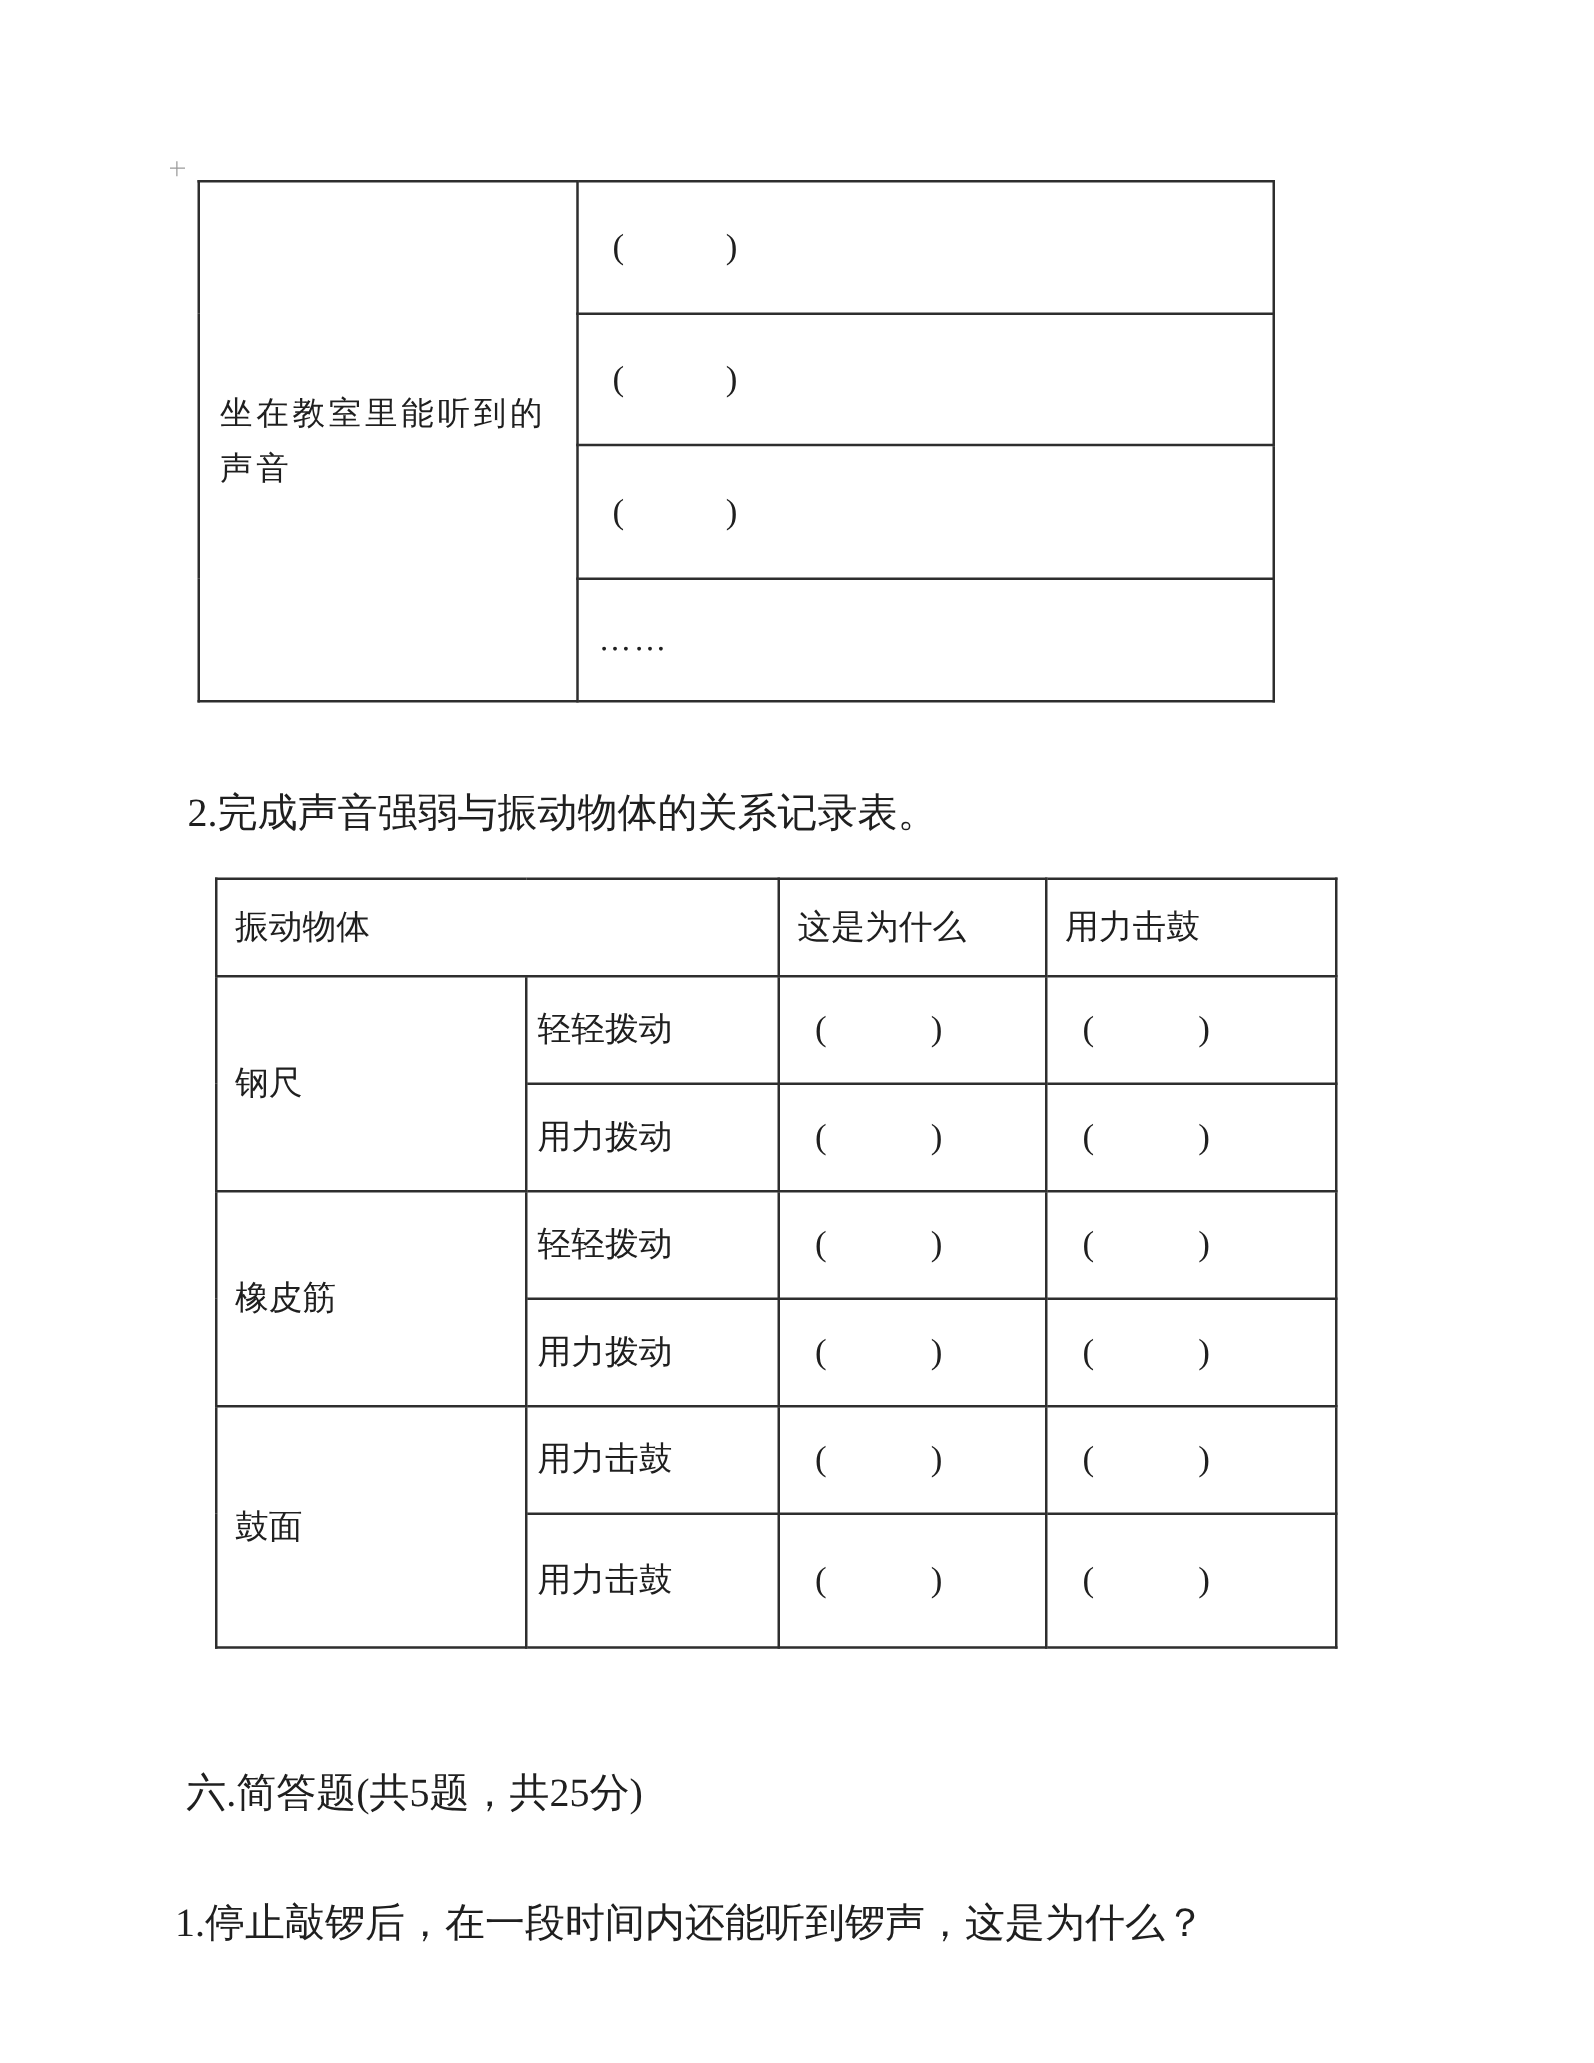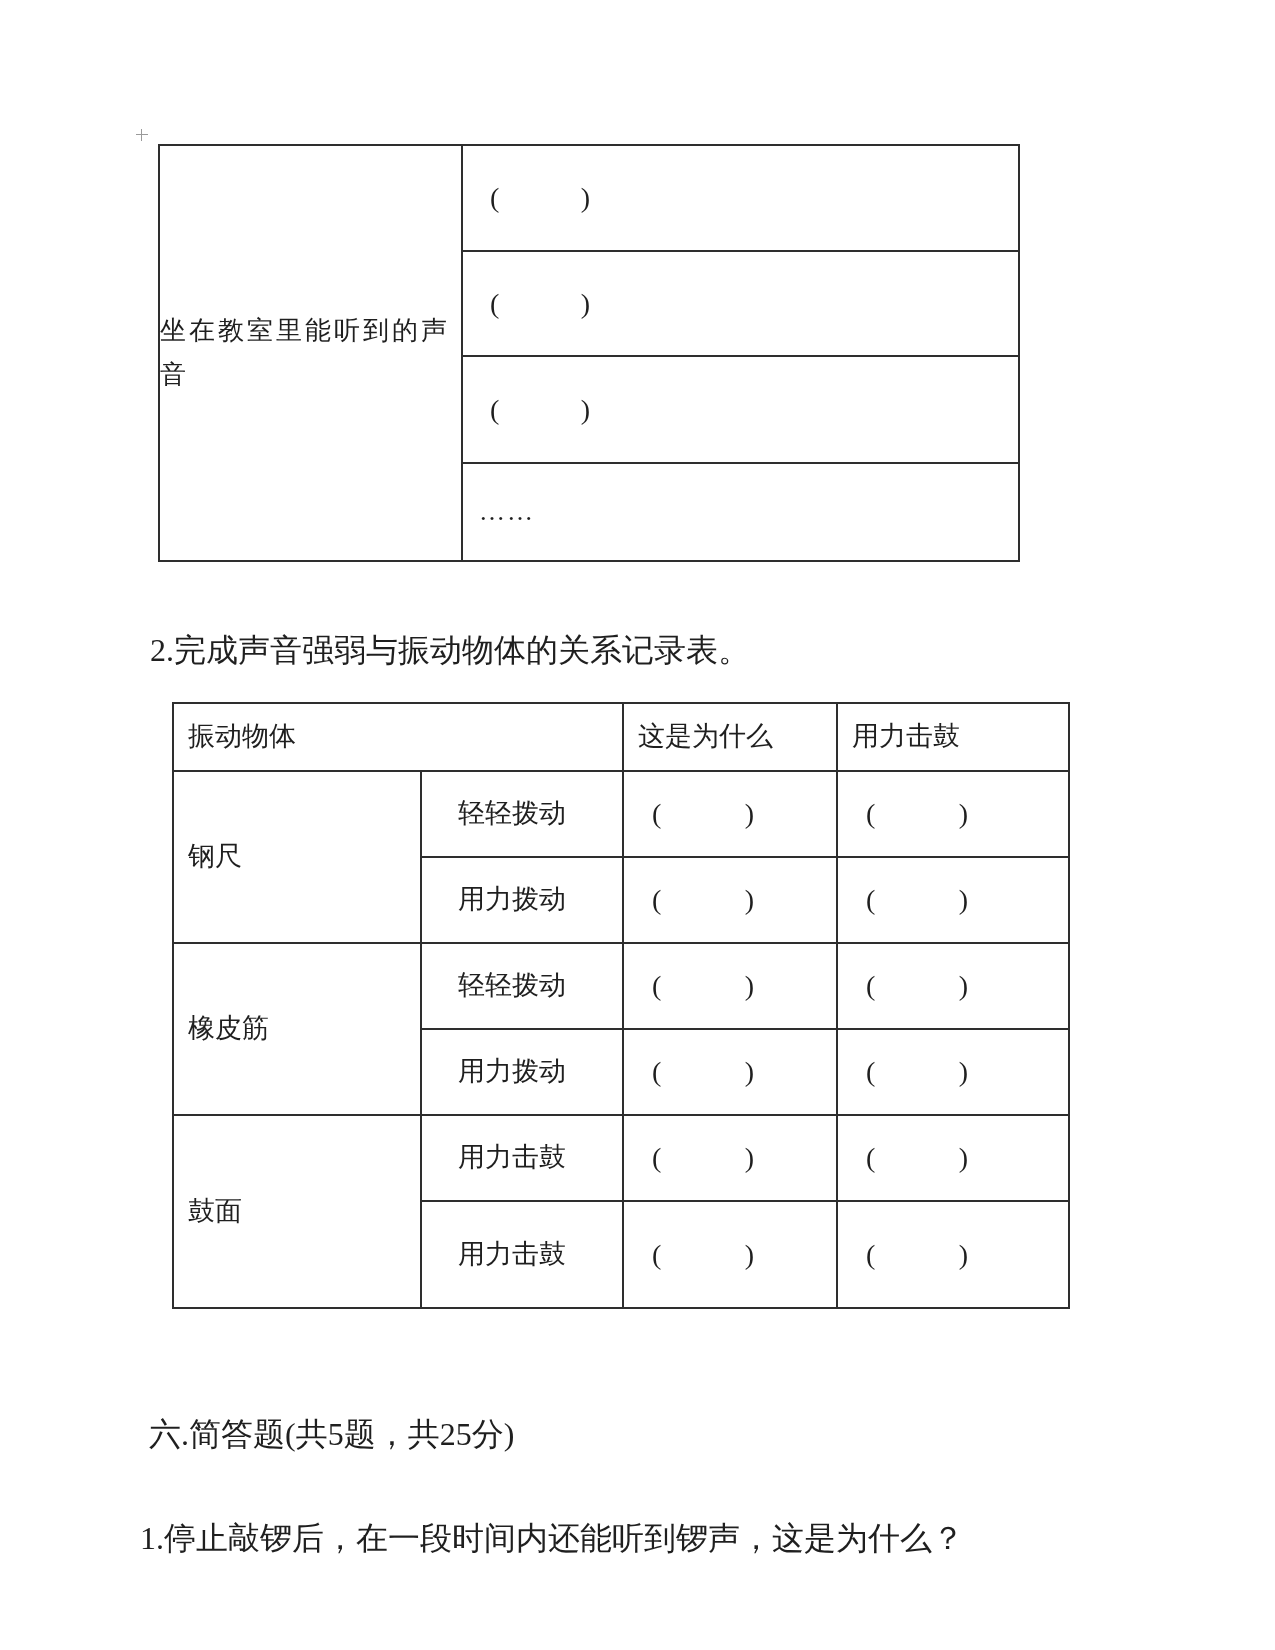--- a/index.html
+++ b/index.html
@@ -14,29 +14,29 @@
   table{border-collapse:collapse;position:absolute;table-layout:fixed;background:#ffffff;}
   td{
     border:2px solid #2e2e2e;
     font-size:26px;line-height:1.55;
     vertical-align:middle;padding:0;color:#1f1f1f;
     overflow:hidden;
   }
 
   
   #table1{left:158px;top:144px;width:860px;}
-  #table1 td.hdr{padding-left:0;padding-right:10px;letter-spacing:3px;line-height:44px;}
+  #table1 td.hdr{padding-left:16px;padding-right:10px;letter-spacing:3px;line-height:44px;}
   #table1 td.ans{padding-left:27px;}
   #table1 td.ell{padding-left:16px;letter-spacing:2px;}
 
   
   #table2{left:172px;top:702px;width:896px;}
   #table2 td{font-size:27px;}
   #table2 td.obj{padding-left:14px;}
-  #table2 td.act{padding-left:36px;}
+  #table2 td.act{padding-left:8px;}
   #table2 td.par{padding-left:28px;}
   #table2 tr.sub td{border-top-width:1px;}
 
   
   .parens{
     display:inline-flex;justify-content:space-between;align-items:center;
     width:102px;font-size:28px;
   }
   #table1 .parens{width:100px;}
 
@@ -105,21 +105,21 @@
   <div class="line" id="p2">2.完成声音强弱与振动物体的关系记录表。</div>
 
   <table id="table2">
     <colgroup>
       <col style="width:248px">
         <col style="width:202px">
       <col style="width:214px">
         <col style="width:232px">
     </colgroup>
     <tbody>
-        <tr style="height:68px">
+        <tr style="height:78px">
       <td class="obj" colspan="2">
         <span>振动物体</span>
       </td>
       <td class="obj">
         <span>这是为什么</span>
       </td>
       <td class="obj">
         <span>用力击鼓</span>
       </td>
     </tr>

